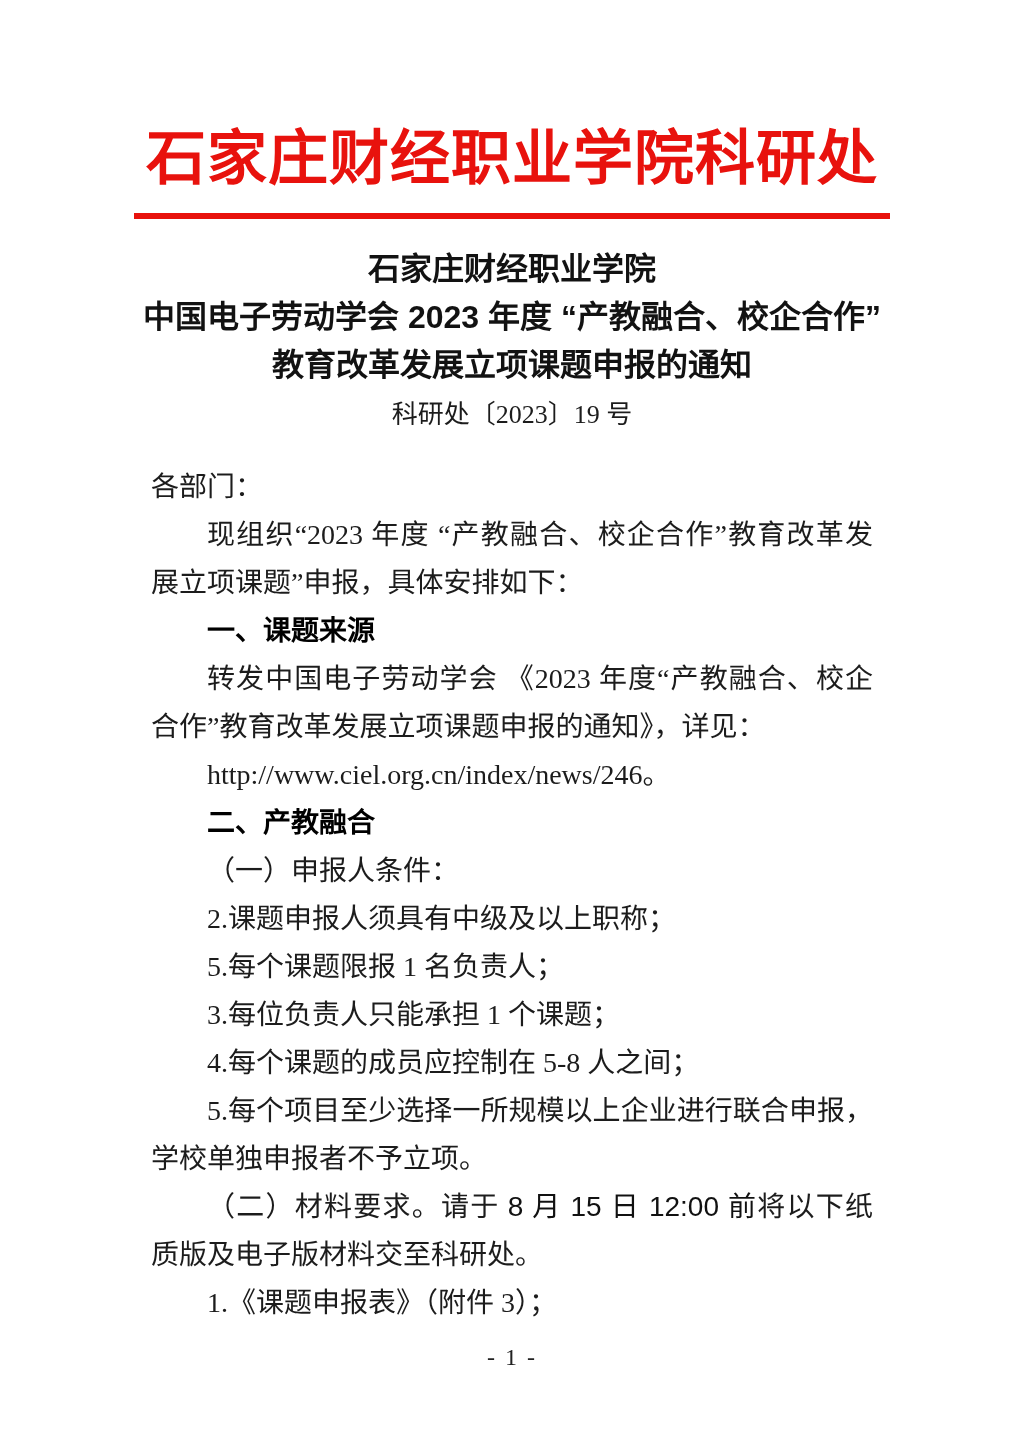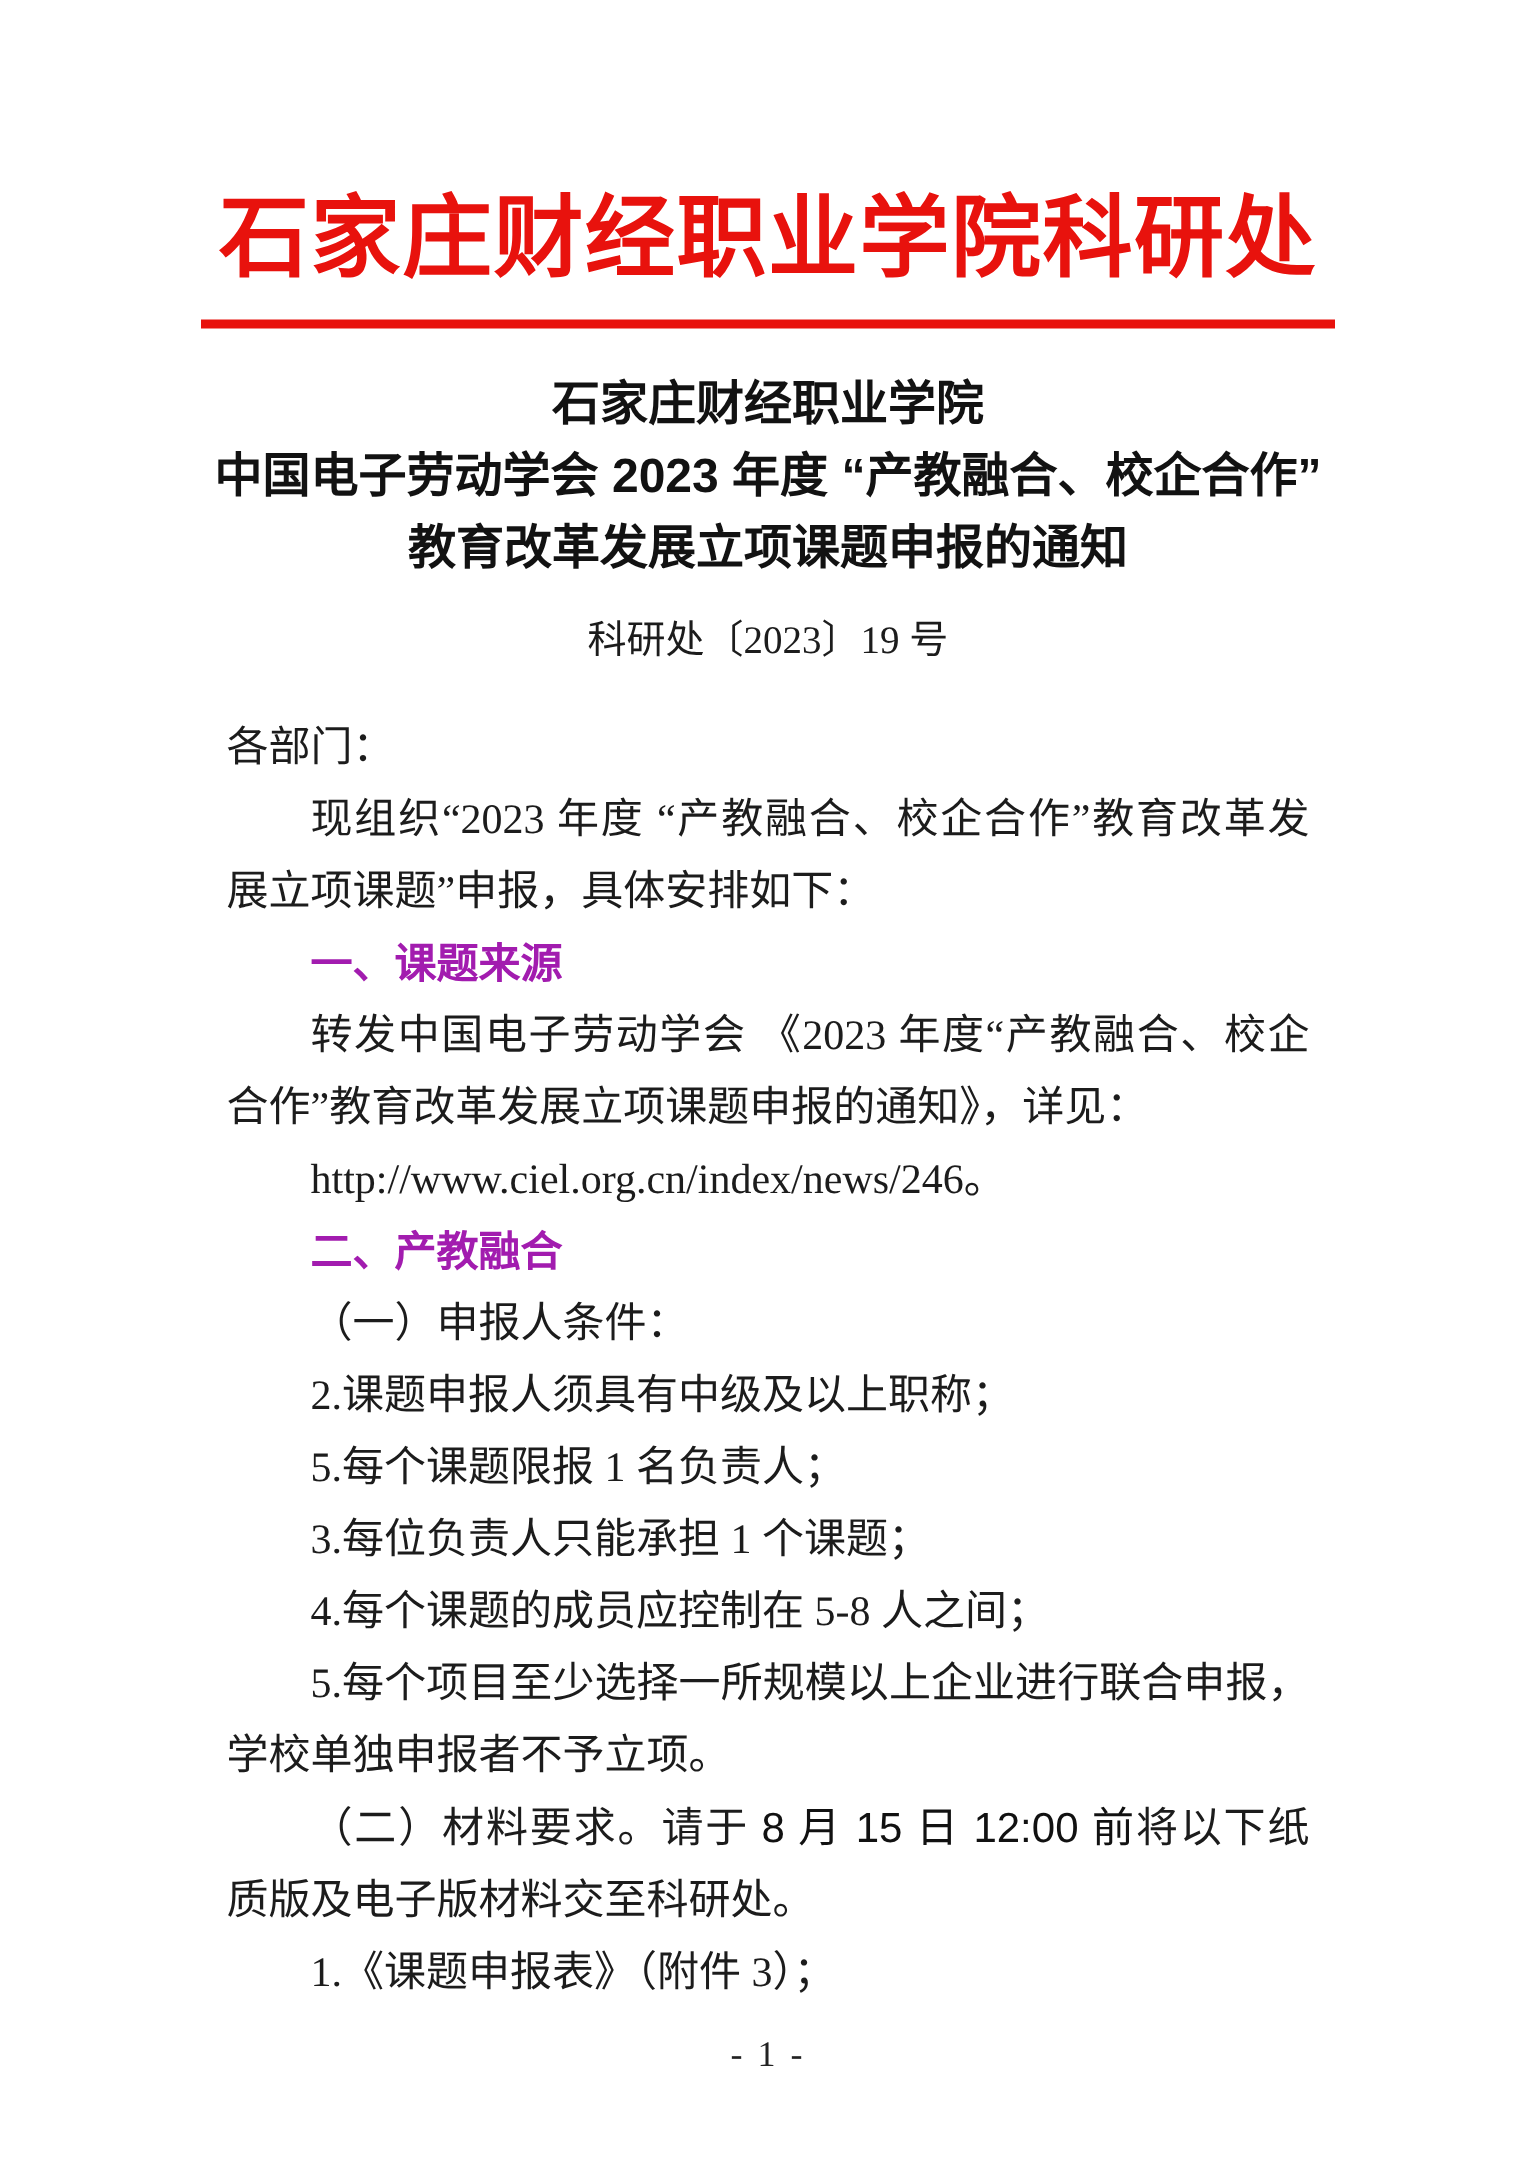--- a/index.html
+++ b/index.html
@@ -34,21 +34,21 @@
   .doc-title {
     margin-top: 26px;
     text-align: center;
     font-family: "Liberation Sans", "DejaVu Sans", sans-serif;
     font-weight: 700;
     font-size: 32px;
     line-height: 48px;
     color: #121212;
   }
   .doc-number {
-    margin-top: 16px;
+    margin-top: 4px;
     text-align: center;
     font-size: 26px;
     line-height: 44px;
     font-weight: 400;
     color: #1c1c1c;
   }
   .content {
     width: 722px;
     margin: 26px auto 0 auto;
     font-size: 28px;
@@ -58,21 +58,21 @@
     color: #1c1c1c;
   }
   .content .salutation { text-indent: 0; }
   .content p { text-indent: 2em; }
   .content h3 {
     font-family: "Liberation Sans", "DejaVu Sans", sans-serif;
     font-weight: 700;
     font-size: 28px;
     line-height: 48px;
     text-indent: 2em;
-    color: #a21caf;
+    color: #000000;
   }
   .content .b {
     font-family: "Liberation Sans", "DejaVu Sans", sans-serif;
     font-weight: 400;
     color: #111111;
   }
   .page-number {
     margin-top: 14px;
     text-align: center;
     font-size: 24px;

